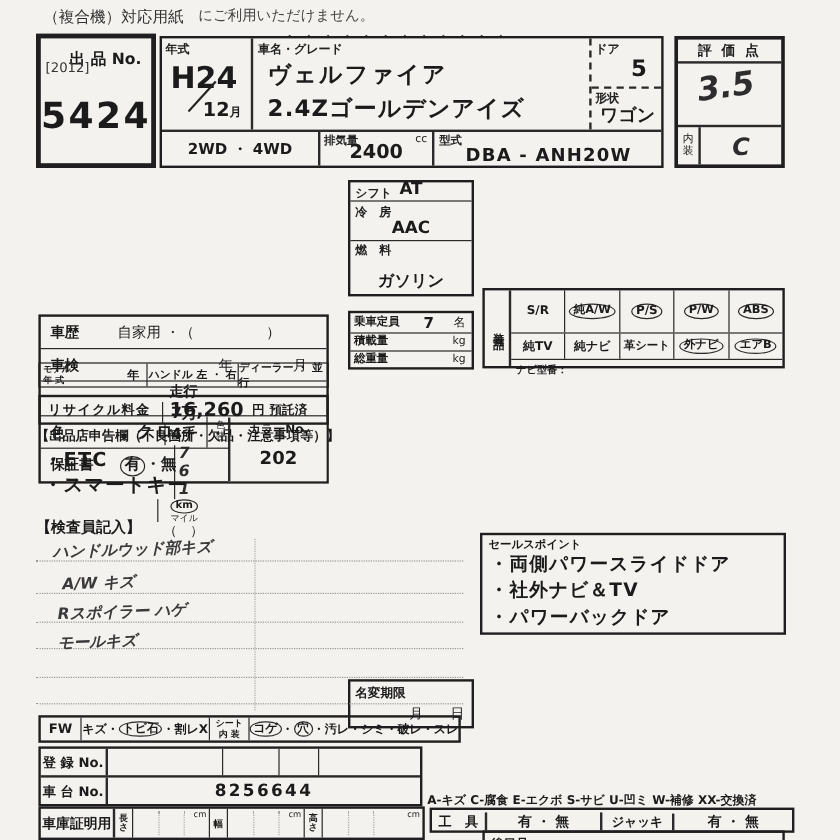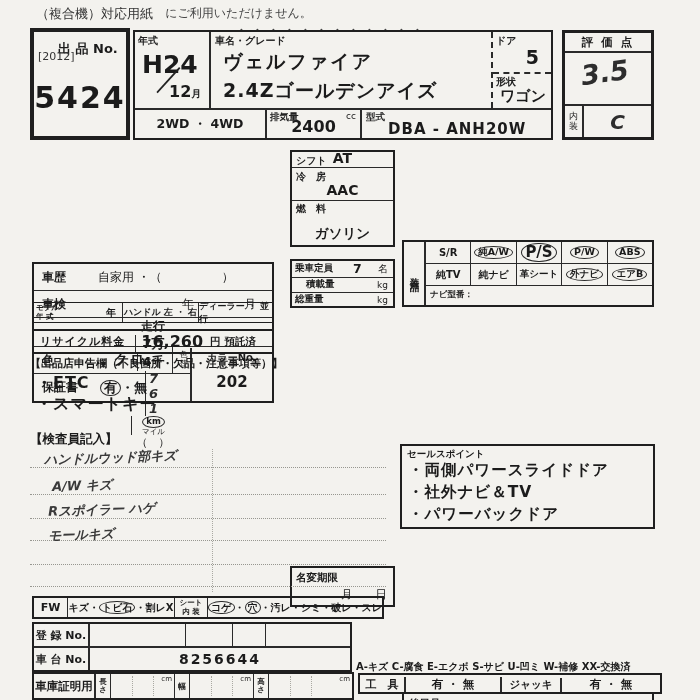--- a/index.html
+++ b/index.html
@@ -158,21 +158,21 @@
     </div>
   </div>
 
   <div class="bx col" style="left:290px;top:259px;width:105px;height:49px;">
     <div class="row" style="height:17px;align-items:center;">
       <span class="b" style="padding-left:3px;font-size:9.5px;">乗車定員</span>
       <span class="b" style="margin-left:20px;font-size:12.5px;">7</span>
       <span style="margin-left:auto;padding-right:5px;font-size:10px;">名</span>
     </div>
     <div class="row" style="height:16px;align-items:center;border-top:1.2px solid #2a2a2a;">
-      <span class="b" style="padding-left:14px;font-size:9.5px;">積載量</span>
+      <span class="b" style="padding-left:3px;font-size:9.5px;">積載量</span>
       <span style="margin-left:auto;padding-right:5px;font-size:9px;">kg</span>
     </div>
     <div class="row" style="flex:1;align-items:center;border-top:1.2px solid #2a2a2a;">
       <span class="b" style="padding-left:3px;font-size:9.5px;">総重量</span>
       <span style="margin-left:auto;padding-right:5px;font-size:9px;">kg</span>
     </div>
   </div>
 
   <div class="bx rel" style="left:290px;top:313px;width:105px;height:41px;">
     <div class="abs b" style="top:3px;left:4px;font-size:10.5px;">名変期限</div>
@@ -182,27 +182,27 @@
   <div class="bx rel" style="left:400px;top:150px;width:255px;height:85px;">
     <div class="abs" style="top:2px;left:5px;font-size:9.5px;font-weight:bold;">セールスポイント</div>
     <div class="abs b" style="top:14px;left:6px;font-size:15.5px;letter-spacing:1px;">・両側パワースライドドア</div>
     <div class="abs b" style="top:36px;left:6px;font-size:15.5px;letter-spacing:1px;">・社外ナビ＆TV</div>
     <div class="abs b" style="top:58px;left:6px;font-size:15.5px;letter-spacing:1px;">・パワーバックドア</div>
   </div>
 
   <div class="bx row" style="left:402px;top:240px;width:252px;height:67px;">
     <div class="c br2 vert b" style="width:22px;font-size:9.5px;">装備品</div>
     <div class="col" style="flex:1;">
-      <div class="row bb" style="height:22px;">
+      <div class="row bb" style="height:36px;">
         <div class="c b" style="flex:1;font-size:10px;">S/R</div>
         <div class="c bl" style="flex:1;">
             <span class="circ b" style="font-size:9.5px;">純A/W</span>
           </div>
         <div class="c bl" style="flex:1;">
-            <span class="circ b" style="font-size:15px;">P/S</span>
+            <span class="circ b" style="font-size:10px;">P/S</span>
           </div>
         <div class="c bl" style="flex:1;">
             <span class="circ b" style="font-size:9.5px;">P/W</span>
           </div>
         <div class="c bl" style="flex:1;">
             <span class="circ b" style="font-size:9.5px;">ABS</span>
           </div>
       </div>
       <div class="row bb" style="height:22px;">
         <div class="c b" style="flex:1;font-size:10px;">純TV</div>

